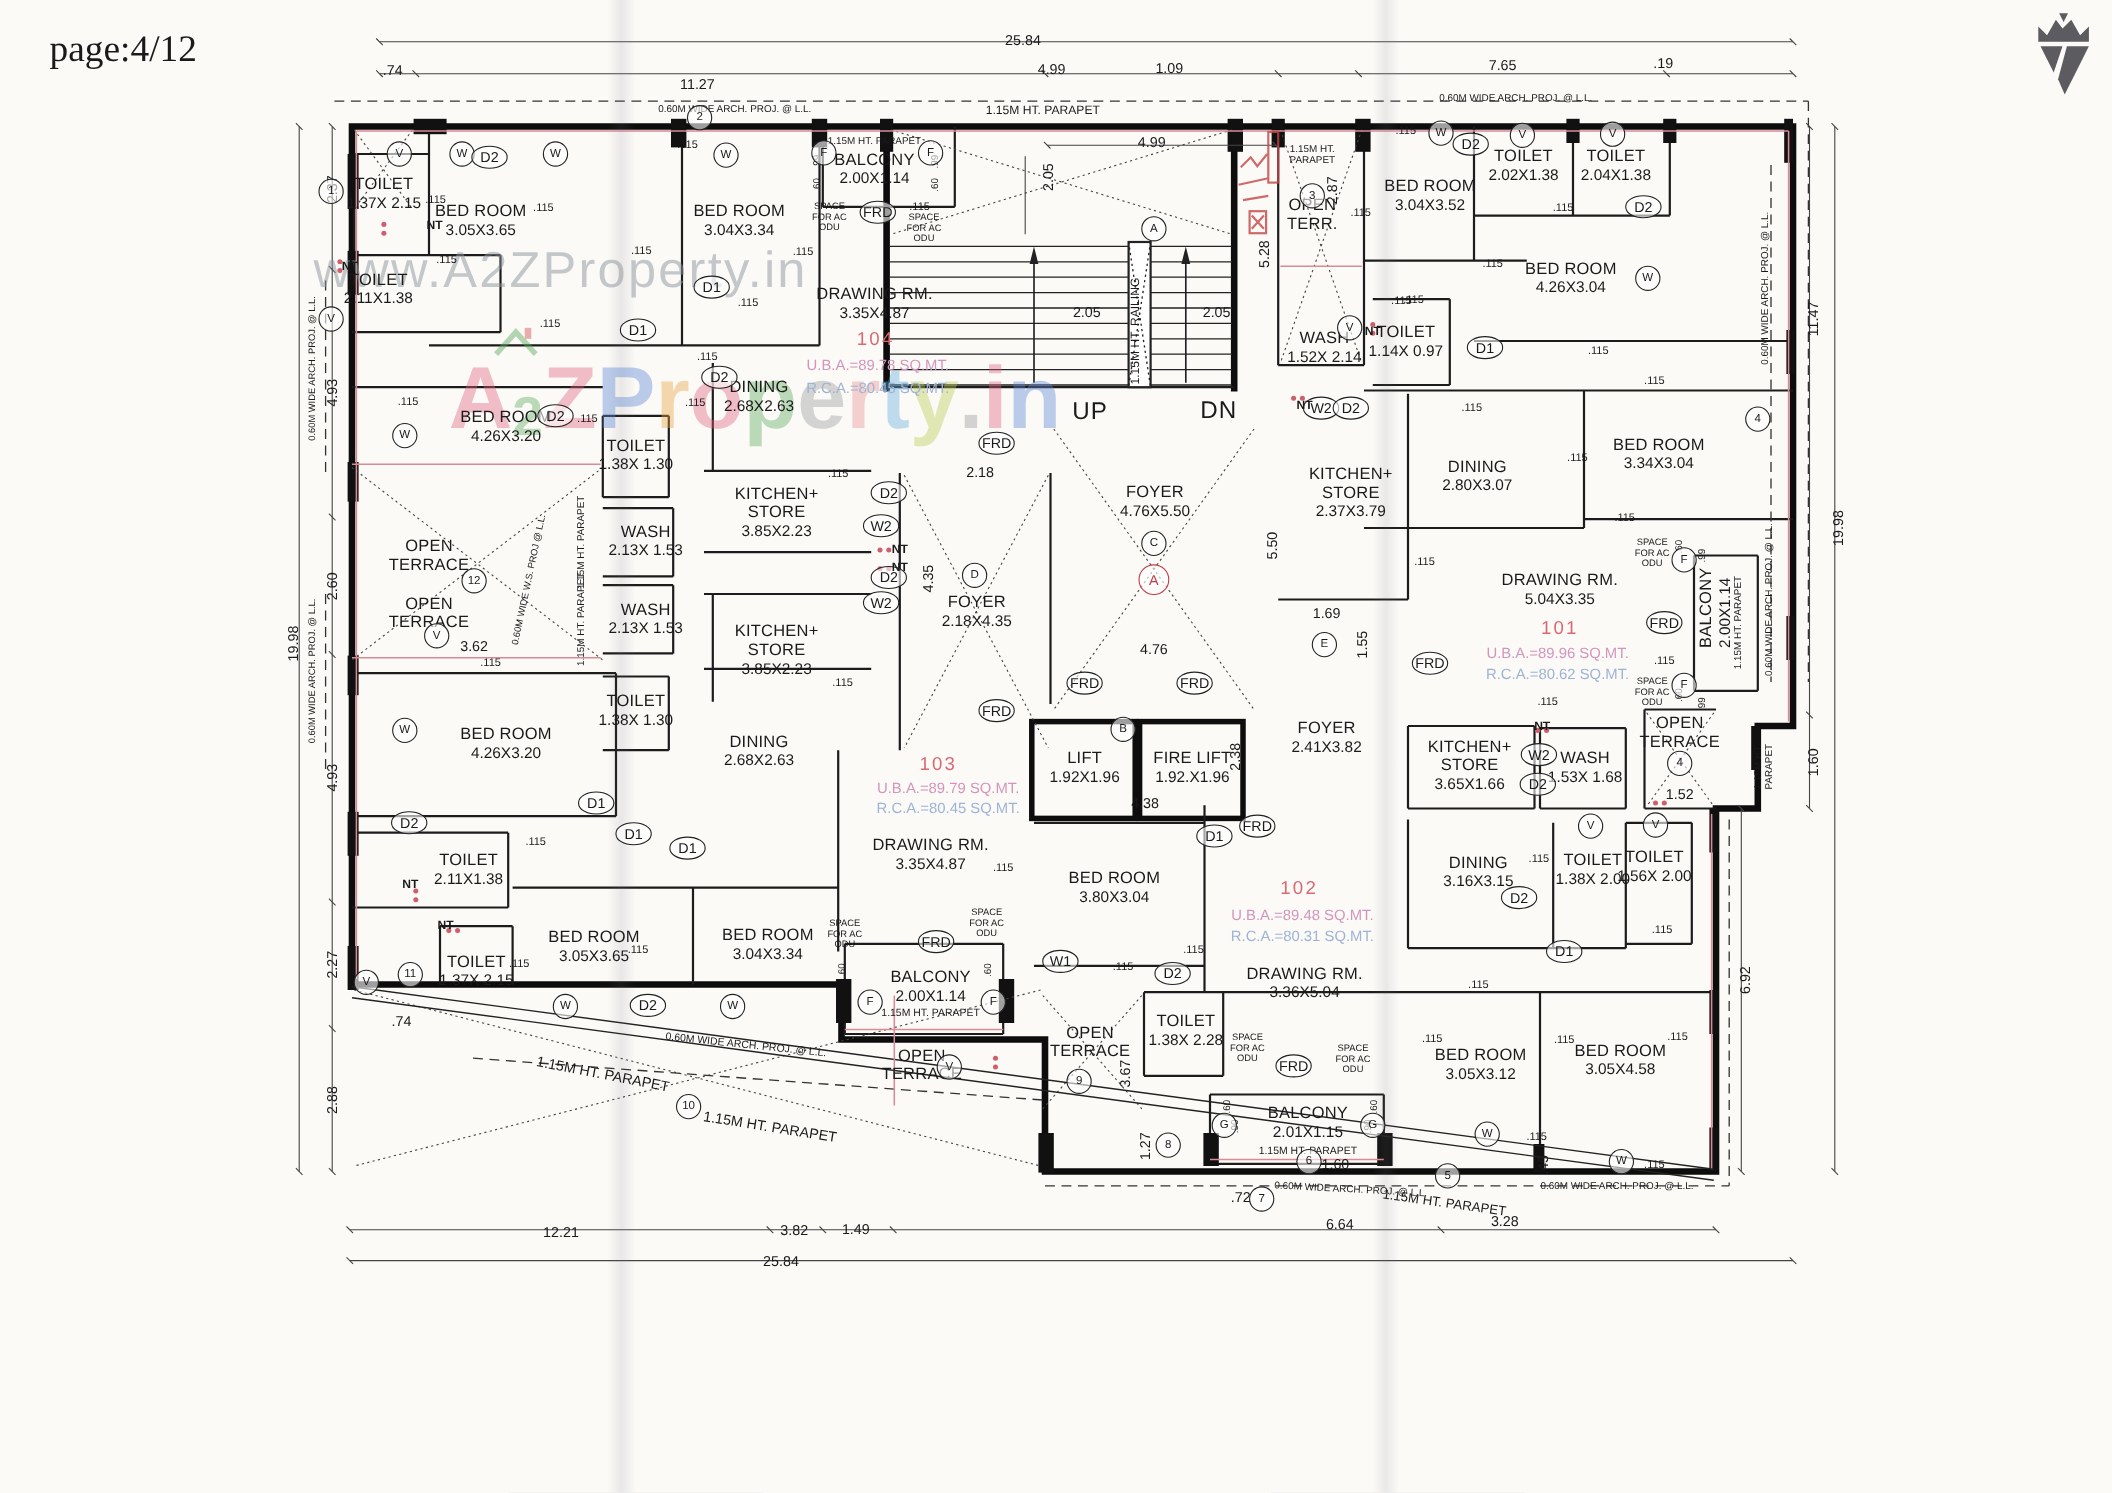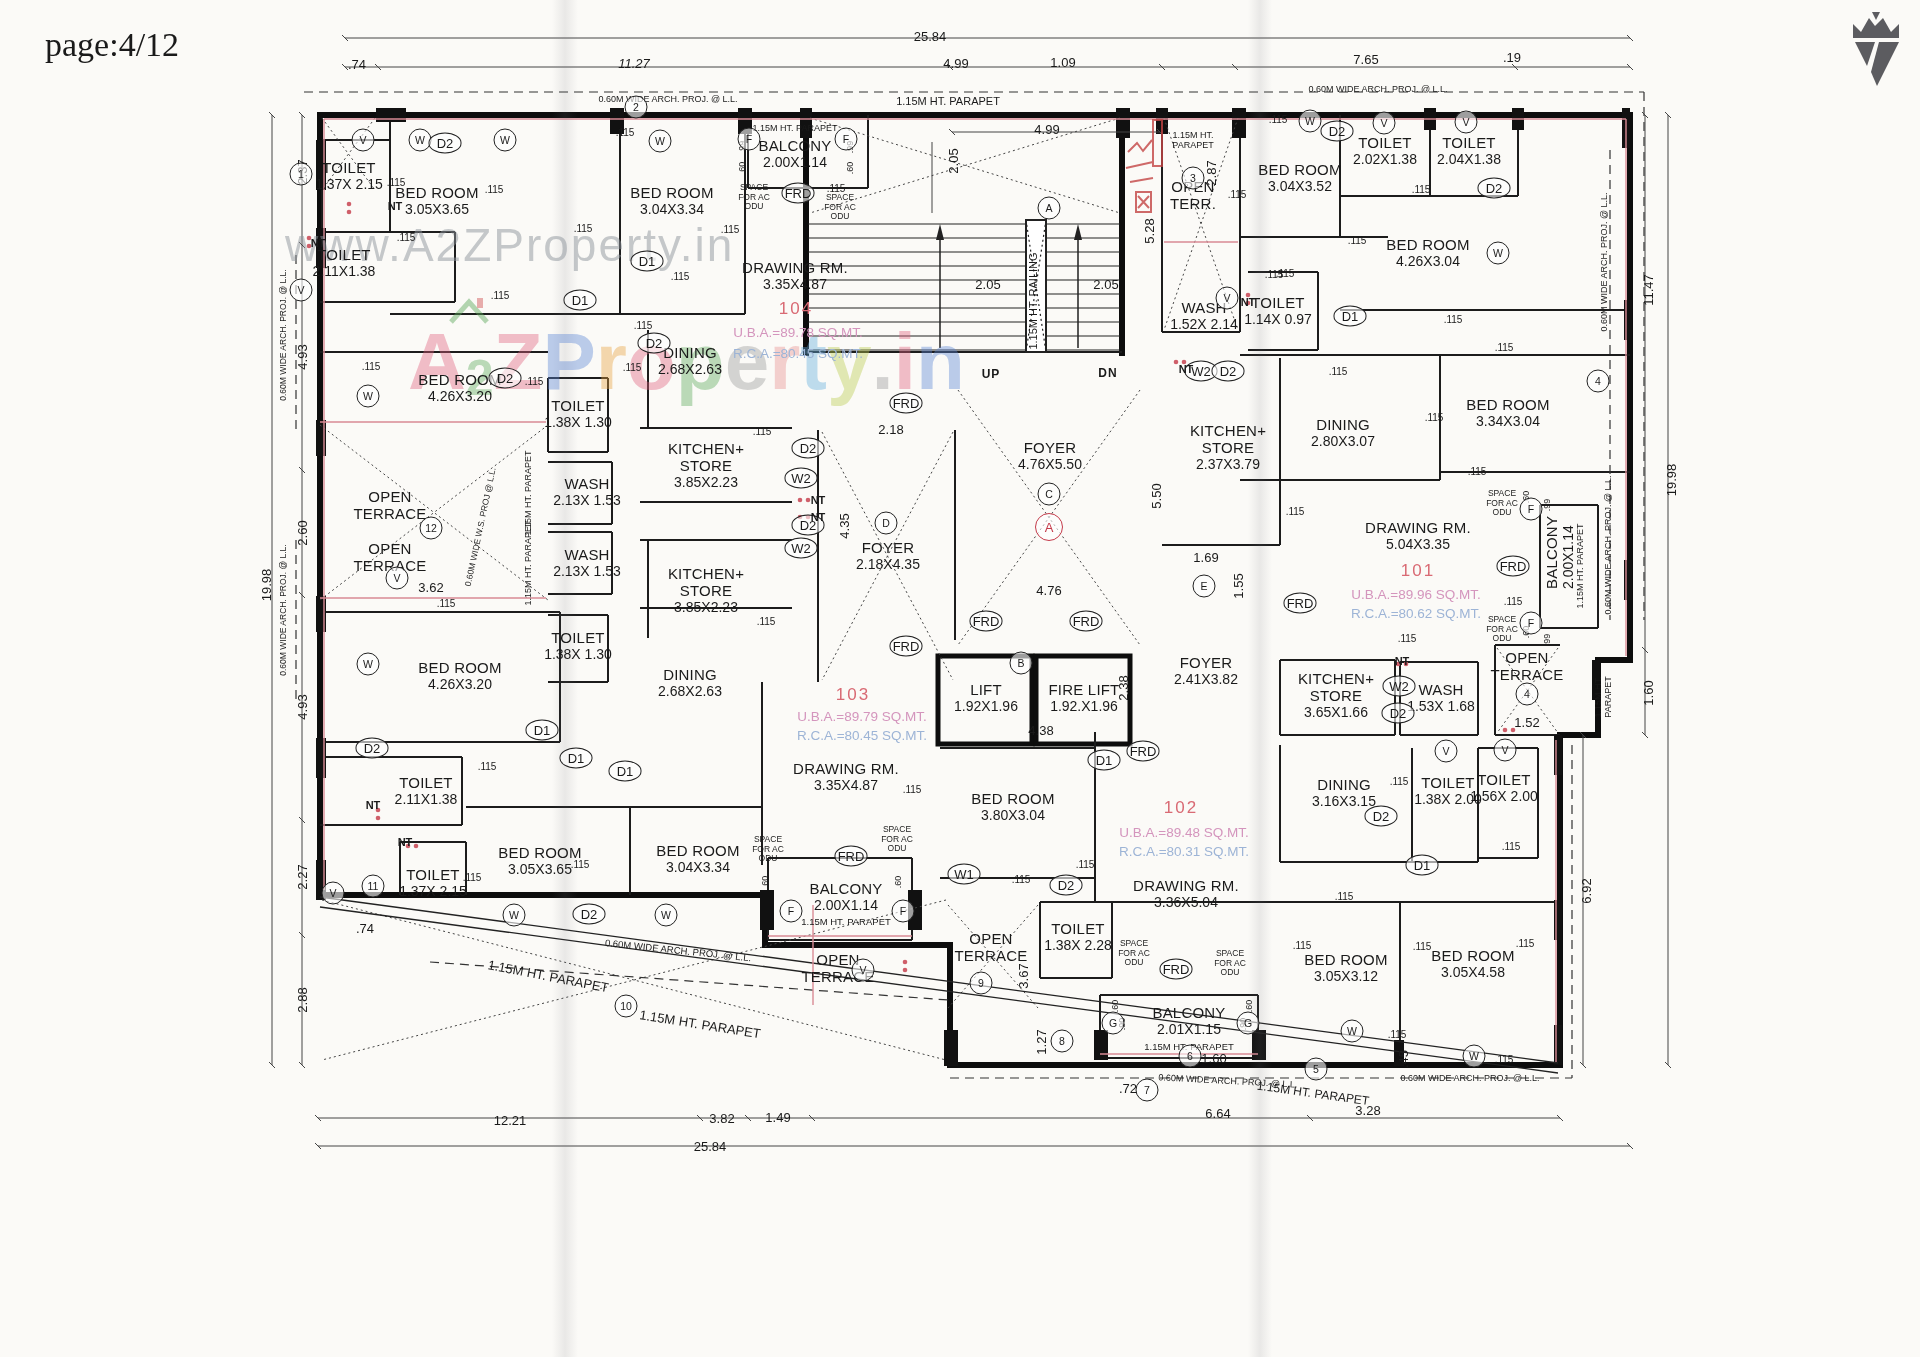--- a/index.html
+++ b/index.html
@@ -7,21 +7,21 @@
          font-family:"Liberation Sans",sans-serif;color:#1a1a1a;}
   #plan-svg{position:absolute;left:0;top:0;z-index:1;}
   .fold{position:absolute;top:0;height:100%;z-index:2;pointer-events:none;
         background:linear-gradient(90deg,rgba(110,110,118,0),rgba(110,110,118,.13),rgba(110,110,118,0));}
   #gen{position:absolute;left:0;top:0;width:100%;height:100%;z-index:4;}
   .room{position:absolute;text-align:center;line-height:1.12;transform:translate(-50%,-50%);white-space:pre-line;}
   .room .rn{font-size:15px;letter-spacing:.2px;display:block;}
   .room .rd{font-size:14px;display:block;}
   .meas{position:absolute;font-size:13px;white-space:nowrap;transform:translate(-50%,-50%);}
   .ann{position:absolute;font-size:9.5px;text-align:center;line-height:1.12;transform:translate(-50%,-50%);white-space:pre-line;}
-  .big{position:absolute;font-size:12px;font-weight:bold;transform:translate(-50%,-50%);letter-spacing:1px;}
+  .big{position:absolute;font-size:22px;font-weight:normal;transform:translate(-50%,-50%);letter-spacing:1px;}
   .unum{position:absolute;font-size:17px;letter-spacing:2px;color:#d96a74;transform:translate(-50%,-50%);}
   .uba{position:absolute;font-size:13.5px;color:#d495bd;transform:translate(-50%,-50%);white-space:nowrap;}
   .rca{position:absolute;font-size:13.5px;color:#9db4d6;transform:translate(-50%,-50%);white-space:nowrap;}
   .tag{position:absolute;display:flex;align-items:center;justify-content:center;border:1.3px solid #222;
        border-radius:50%;width:21px;height:21px;font-size:10.5px;transform:translate(-50%,-50%);
        background:rgba(255,255,255,.6);line-height:1;}
   .tag.wide{width:31px;height:19px;font-size:13px;border-radius:50% / 48%;}
   .tag.red{color:#c43a4a;border-color:#c43a4a;width:26px;height:26px;font-size:13px;}
   .tag.plain{border:none;background:none;font-weight:bold;font-size:11px;width:auto;height:auto;border-radius:0;}
   #page-label{position:absolute;left:45px;top:26px;font-family:"Liberation Serif",serif;
@@ -272,21 +272,21 @@
 TERRACE</span><span class="rd"></span></div>
       <div class="room" style="width: 150px; left: 838px; top: 969px; transform: translate(-50%, -50%);"><span class="rn">OPEN
 TERRACE</span><span class="rd"></span></div>
       <div class="room" style="width: 170px; left: 846px; top: 777px; transform: translate(-50%, -50%);"><span class="rn">DRAWING RM.</span><span class="rd">3.35X4.87</span></div>
       <div class="room" style="width: 118px; left: 846px; top: 897px; transform: translate(-50%, -50%);"><span class="rn">BALCONY</span><span class="rd">2.00X1.14</span></div>
       <div class="room" style="width: 140px; left: 540px; top: 861px; transform: translate(-50%, -50%);"><span class="rn">BED ROOM</span><span class="rd">3.05X3.65</span></div>
       <div class="room" style="width: 140px; left: 698px; top: 859px; transform: translate(-50%, -50%);"><span class="rn">BED ROOM</span><span class="rd">3.04X3.34</span></div>
       <div class="room" style="width: 118px; left: 426px; top: 791px; transform: translate(-50%, -50%);"><span class="rn">TOILET</span><span class="rd">2.11X1.38</span></div>
       <div class="room" style="width: 75px; left: 433px; top: 883px; transform: translate(-50%, -50%);"><span class="rn">TOILET</span><span class="rd">1.37X 2.15</span></div>
       <span class="meas" style="left: 357px; top: 64px; transform: translate(-50%, -50%);">.74</span>
-      <span class="meas" style="left: 634px; top: 63px; transform: translate(-50%, -50%); font-style: italic;">11.27</span>
+      <span class="meas" style="left: 634px; top: 76px; transform: translate(-50%, -50%);">11.27</span>
       <span class="meas" style="left: 956px; top: 63px; transform: translate(-50%, -50%);">4.99</span>
       <span class="meas" style="left: 1063px; top: 62px; transform: translate(-50%, -50%);">1.09</span>
       <span class="meas" style="left: 1366px; top: 59px; transform: translate(-50%, -50%);">7.65</span>
       <span class="meas" style="left: 1512px; top: 57px; transform: translate(-50%, -50%);">.19</span>
       <span class="meas" style="left: 930px; top: 36px; transform: translate(-50%, -50%);">25.84</span>
       <span class="meas" style="left: 302px; top: 172px; transform: translate(-50%, -50%) rotate(-90deg);">2.37</span>
       <span class="meas" style="left: 302px; top: 357px; transform: translate(-50%, -50%) rotate(-90deg);">4.93</span>
       <span class="meas" style="left: 302px; top: 533px; transform: translate(-50%, -50%) rotate(-90deg);">2.60</span>
       <span class="meas" style="left: 302px; top: 707px; transform: translate(-50%, -50%) rotate(-90deg);">4.93</span>
       <span class="meas" style="left: 302px; top: 877px; transform: translate(-50%, -50%) rotate(-90deg);">2.27</span>

